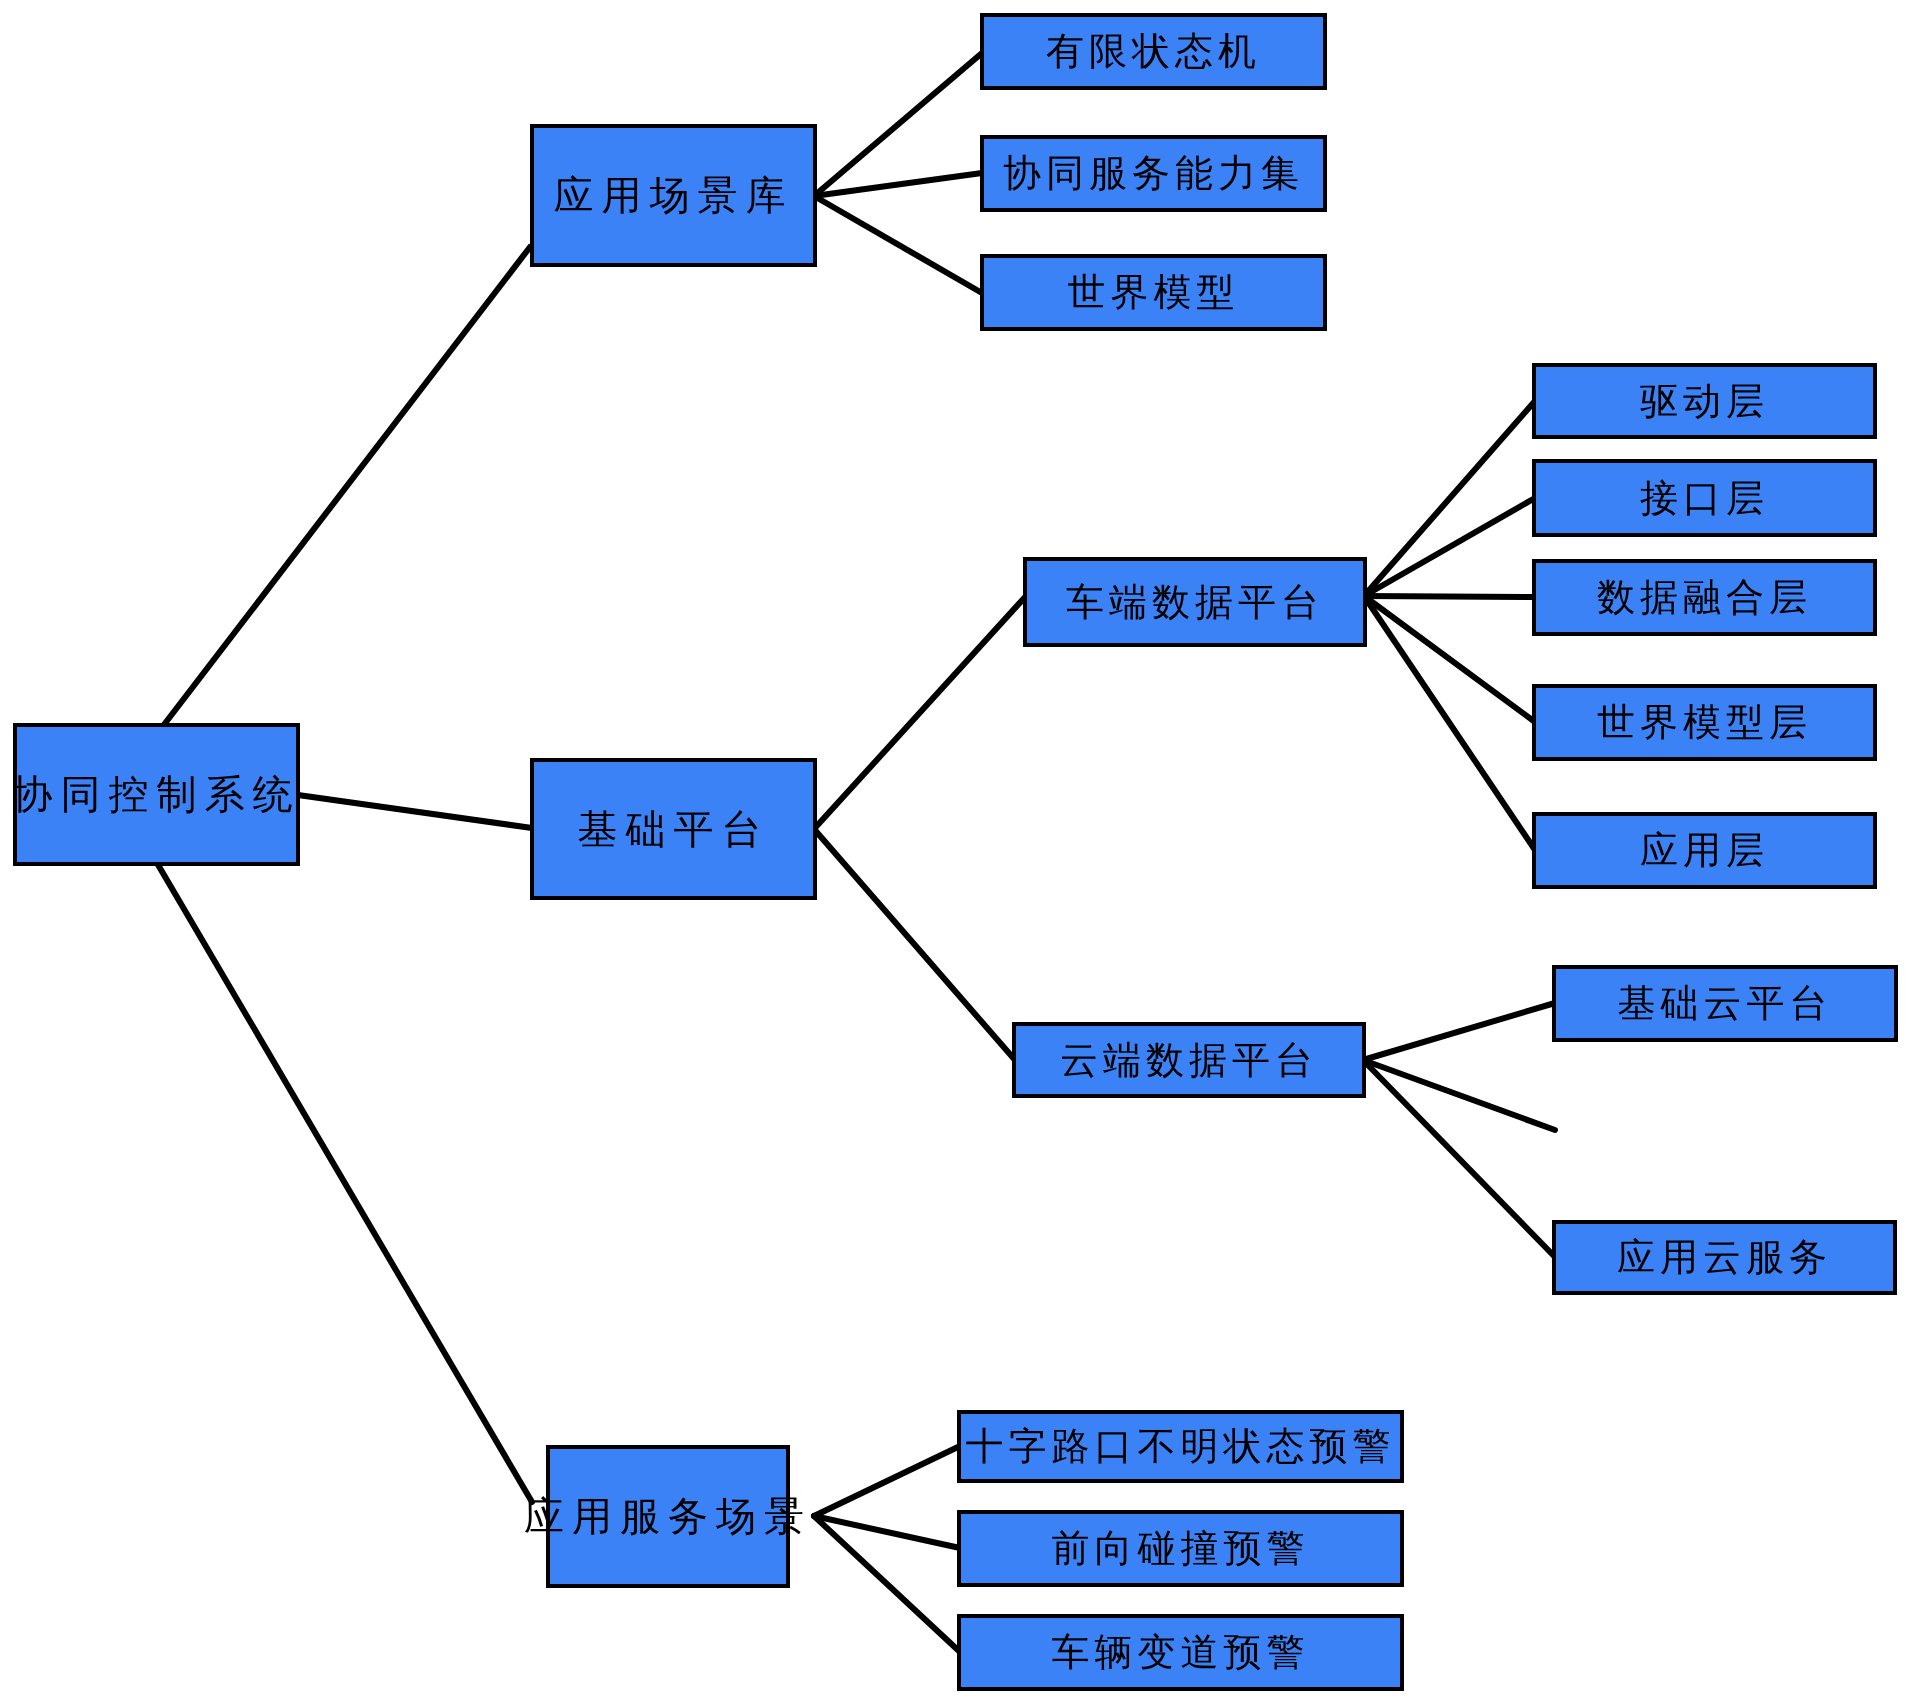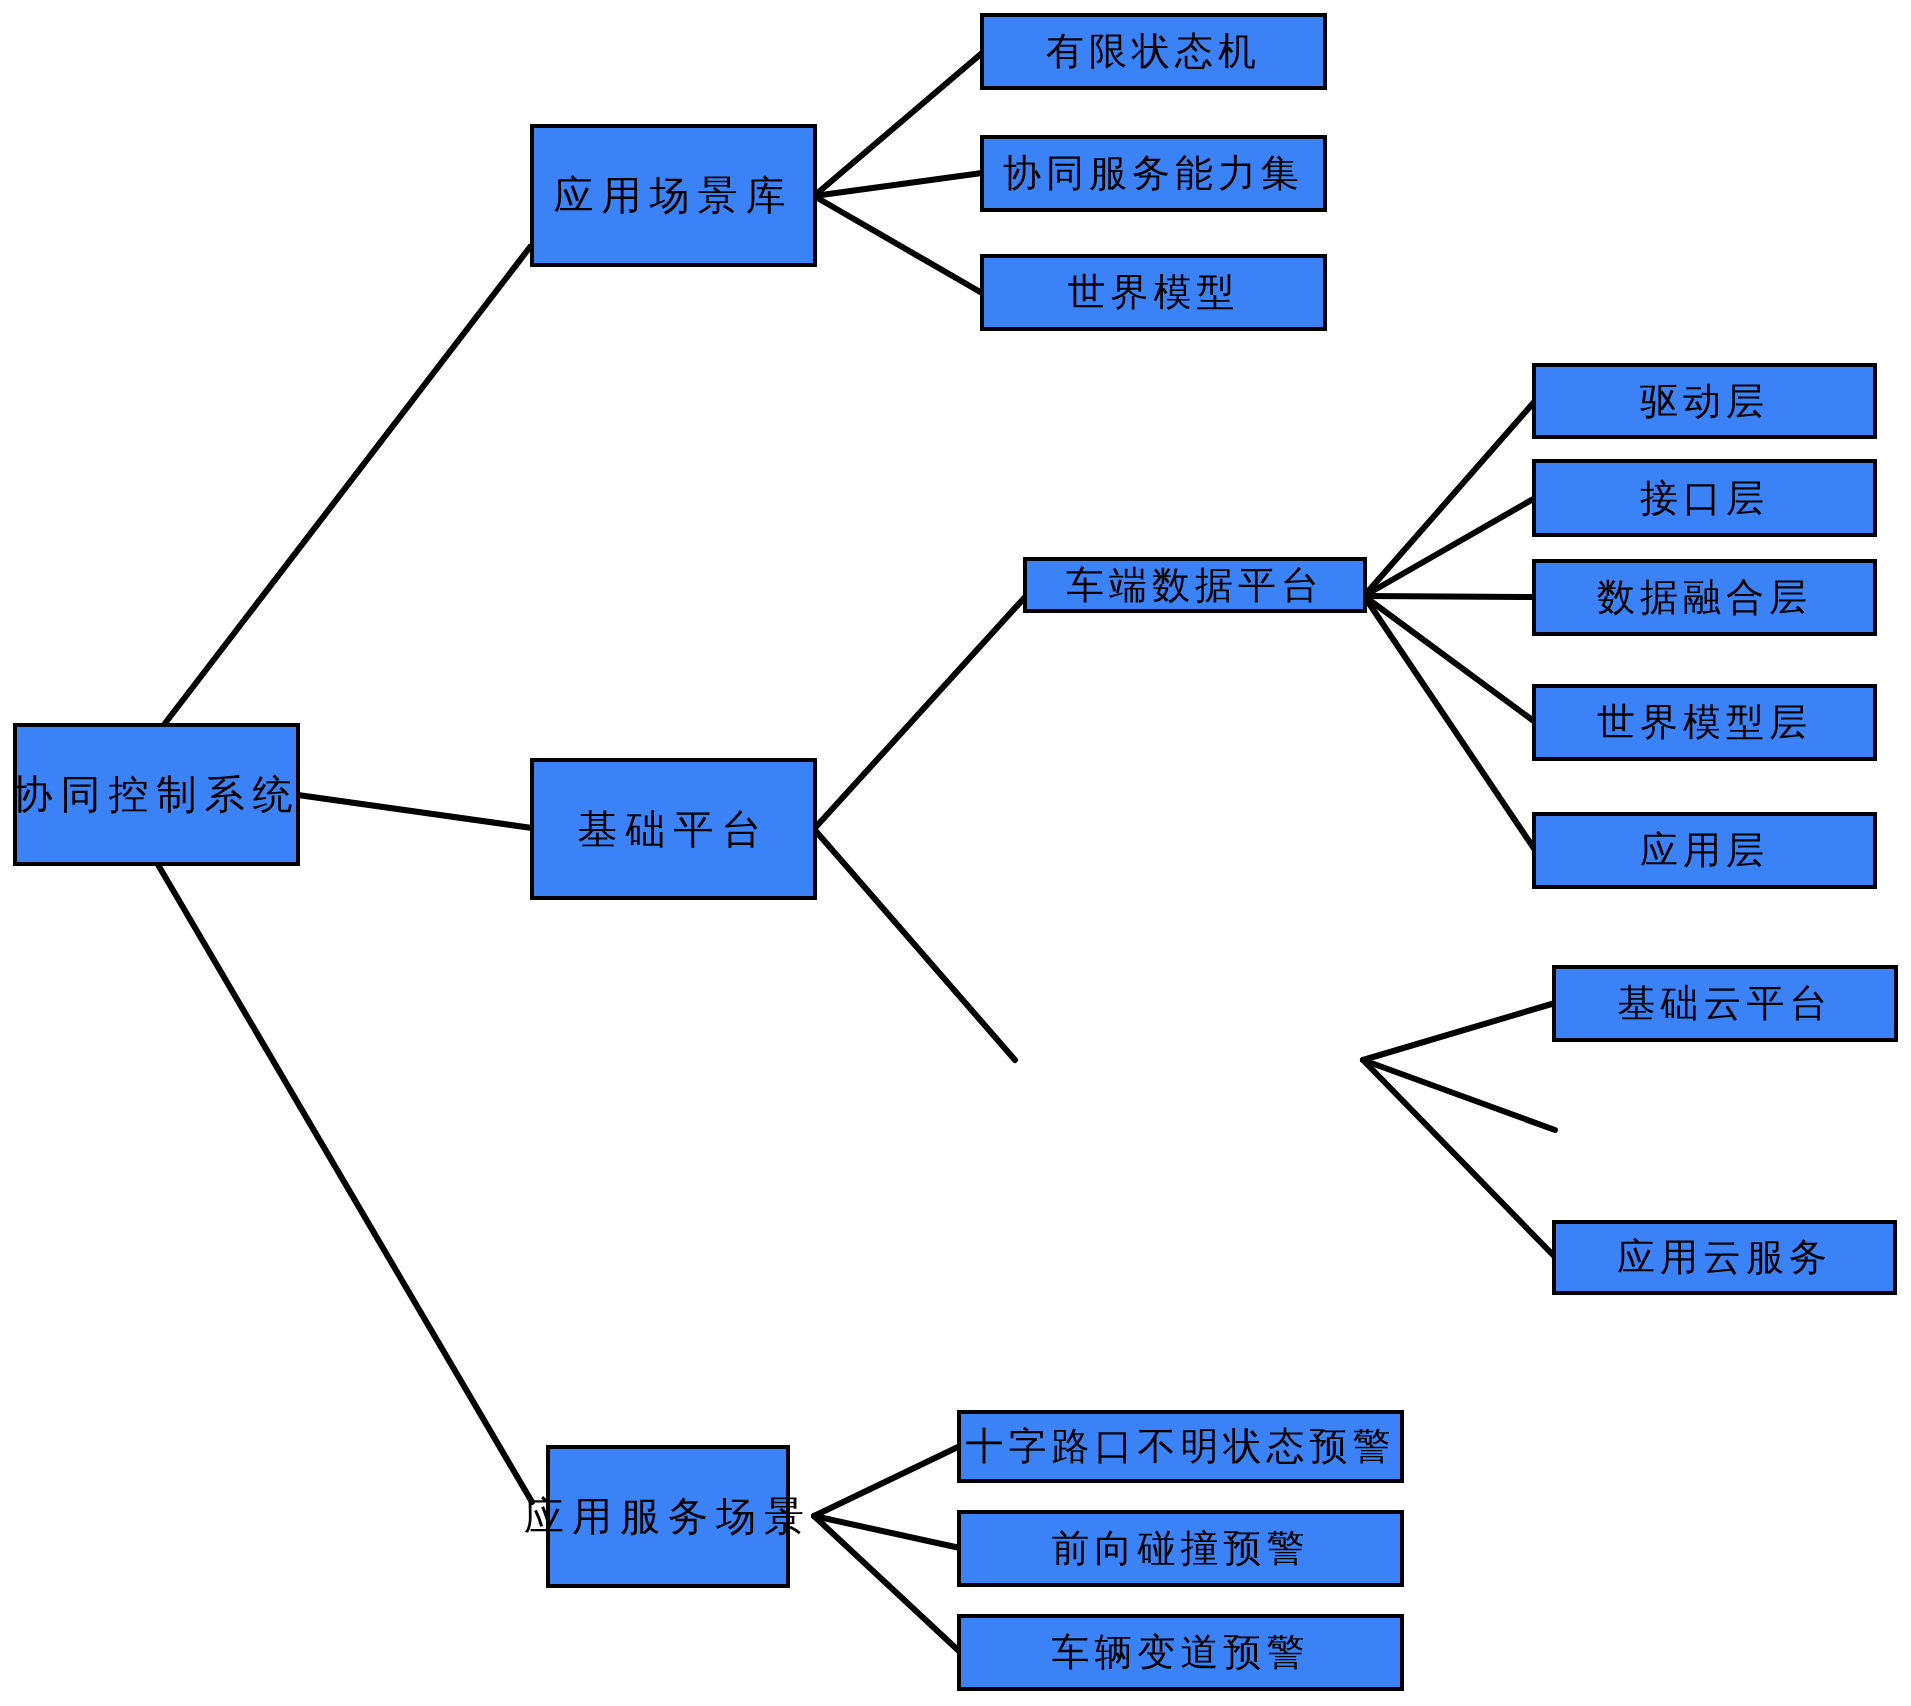--- a/index.html
+++ b/index.html
@@ -97,22 +97,25 @@
   <div class="node lvl-small" style="left:980px; top:13px; width:347px; height:77px">
     <span class="label">有限状态机</span>
   </div>
   <div class="node lvl-small" style="left:980px; top:135px; width:347px; height:77px">
     <span class="label">协同服务能力集</span>
   </div>
   <div class="node lvl-small" style="left:980px; top:254px; width:347px; height:77px">
     <span class="label">世界模型</span>
   </div>
 
-  <div class="node lvl-small" style="left:1023px; top:557px; width:344px; height:56px">
+  <div class="node lvl-small" style="left:1023px; top:557px; width:344px; height:90px">
     <span class="label">车端数据平台</span>
+  </div>
+  <div class="node lvl-small" style="left:1012px; top:1022px; width:354px; height:76px">
+    <span class="label">云端数据平台</span>
   </div>
 
   <div class="node lvl-small" style="left:1532px; top:363px; width:345px; height:76px">
     <span class="label">驱动层</span>
   </div>
   <div class="node lvl-small" style="left:1532px; top:459px; width:345px; height:78px">
     <span class="label">接口层</span>
   </div>
   <div class="node lvl-small" style="left:1532px; top:559px; width:345px; height:77px">
     <span class="label">数据融合层</span>

